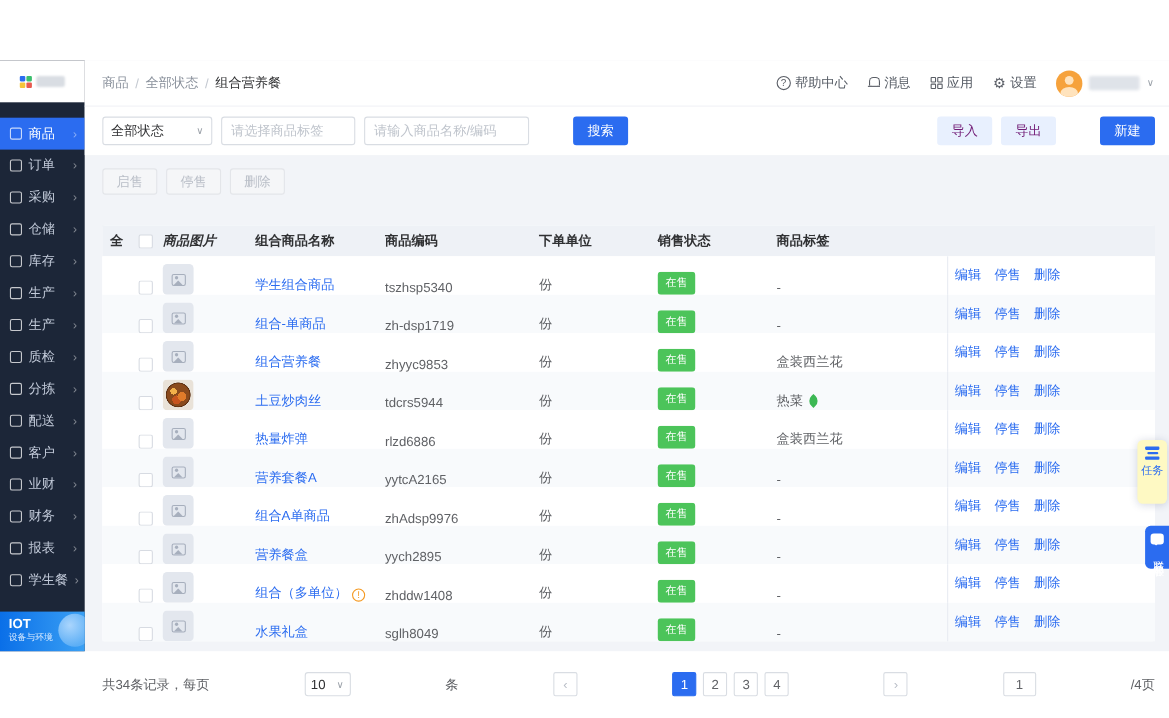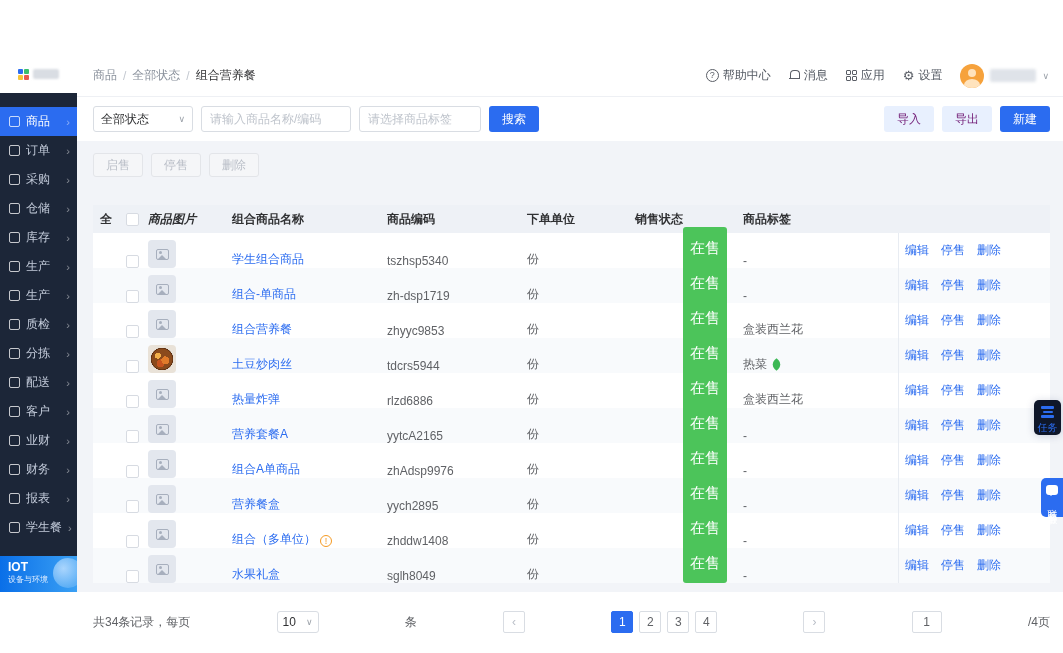--- a/index.html
+++ b/index.html
@@ -52,70 +52,70 @@
   .chev-down { color:#9aa0a8; font-size:9px; }
 
   
   .filterbar { background:#fff; padding:9px 13px 9px 16px; display:flex; align-items:center; gap:8px; flex:none; }
   .select { height:26px; border:1px solid #d9dde3; border-radius:3px; background:#fff; display:flex; align-items:center; justify-content:space-between; padding:0 7px; font-size:12px; color:#303133; cursor:pointer; }
   .select.status { width:100px; }
   .sel-chev { color:#9aa0a8; font-size:9px; margin-left:6px; }
   .txt { height:26px; border:1px solid #d9dde3; border-radius:3px; padding:0 8px; font-size:12px; color:#606266; outline:none; font-family:inherit; }
   .txt::placeholder { color:#bfc4cc; }
   .btn { height:26px; border:none; border-radius:3px; font-size:12px; padding:0 13px; cursor:pointer; font-family:inherit; }
-  .btn.primary { background:#2b6cf0; color:#fff; }
+  .btn.primary { background:#2b6cf0; color:#fff;margin-left:32px; }
   .btn.soft { background:#e8f0fe; color:#701a75; }
   .btn.disabled { background:#f5f6f8; border:1px solid #e3e5e9; color:#b9bec7; height:24px; padding:0 12px; }
   .fill { flex:1; }
 
   
   .content { flex:1; padding:8px 13px 0 16px; display:flex; flex-direction:column; min-height:0;gap:20px; }
   .bulkbar { display:flex; gap:8px; margin:4px 0 8px; }
 
   .table { background:#fff; border-radius:2px; }
   .thead { display:flex; background:#eef1f6; height:28px; align-items:center; font-size:12px; font-weight:bold; color:#303133; }
   .trow { display:flex; height:35px; align-items:flex-end; font-size:12px; color:#606266; background:#fff; }
   .trow.alt { background:#f8fafc; }
   .td { padding-left:3px; overflow:hidden; white-space:nowrap; }
   .c-idx { width:26px; text-align:center; padding-left:0; }
   .c-chk { width:26px; display:flex; justify-content:center; padding-left:0; }
   .c-img { width:84px;font-style:italic; }
   .c-name { width:118px; }
-  .c-code { width:140px;margin-left:37px; }
+  .c-code { width:140px; }
   .c-unit { width:108px; }
   .c-status { width:108px; }
   .c-tag { width:158px; }
   .c-ops { flex:1; border-left:1px solid #e8ecf2; padding-left:6px; align-self:stretch; display:flex; align-items:center; gap:12px; }
   .thead .c-ops { border-left:1px solid #e2e7ee; }
   .checkbox { width:13px; height:13px; border:1px solid #d7dbe2; border-radius:2px; background:#fff; display:inline-block; cursor:pointer; }
   .link { color:#2b6cf0; text-decoration:none; cursor:pointer; }
   .img-ph { width:28px; height:28px; border-radius:4px; background:#e3e7ee; display:flex; align-items:center; justify-content:center; }
   .ph-icon { width:13px; height:11px; border:1.2px solid #a7afbd; border-radius:2px; position:relative; }
   .ph-icon::before { content:""; position:absolute; left:2px; top:1.5px; width:3px; height:3px; border-radius:50%; background:#a7afbd; }
   .ph-icon::after { content:""; position:absolute; left:1px; bottom:0; border-left:4px solid transparent; border-right:4px solid transparent; border-bottom:4px solid #a7afbd; }
   .img-ph.food { background:
       radial-gradient(circle at 35% 38%, #f2b04a 0 3px, rgba(0,0,0,0) 3px),
       radial-gradient(circle at 62% 55%, #e07b2a 0 4px, rgba(0,0,0,0) 4px),
       radial-gradient(circle at 45% 66%, #c7541f 0 4px, rgba(0,0,0,0) 4px),
       radial-gradient(circle at 50% 50%, #8a4a1c 0 10px, #53290e 11px, #e9e2d8 11.5px); }
-  .badge { display:inline-block; background:#4cc45a; color:#fff; font-size:15px; padding:14px 7px; border-radius:3px; line-height:13px;margin-left:48px; }
+  .badge { display:inline-block; background:#4cc45a; color:#fff; font-size:10px; padding:4px 7px; border-radius:3px; line-height:13px; }
   .leaf { display:inline-block; width:9px; height:9px; background:#3cb854; border-radius:0 70% 0 70%; transform:rotate(45deg); margin-left:5px; vertical-align:-1px; }
   .winfo { display:inline-block; width:12px; height:12px; border:1px solid #f59a23; color:#f59a23; border-radius:50%; font-size:9px; line-height:10px; text-align:center; margin-left:4px; vertical-align:-1px; }
 
   
   .pagination { margin-top:8px; display:flex; align-items:center; justify-content:space-between; gap:6px; font-size:12px; color:#606266; padding-bottom:6px; }
   .select.small { width:42px; height:22px; padding:0 5px; }
   .pg { min-width:22px; height:22px; border:1px solid #d9dde3; border-radius:2px; background:#fff; color:#606266; font-size:12px; cursor:pointer; font-family:inherit; }
   .pg.prev, .pg.next { color:#b9bec7; }
   .pg.active { background:#2b6cf0; border-color:#2b6cf0; color:#fff; }
   .pages { display:flex; gap:6px; }
   .pg-jump { width:30px; height:22px; border:1px solid #d9dde3; border-radius:2px; text-align:center; font-size:12px; color:#606266; outline:none; font-family:inherit; }
 
   
-  .float-task { position:absolute; right:2px; top:400px; width:27px; background:#0f172a; border-radius:5px; box-shadow:0 1px 8px rgba(20,40,90,.18); display:flex; flex-direction:column; align-items:center; padding:6px 0 0; gap:3px; cursor:pointer; }
+  .float-task { position:absolute; right:2px; top:400px; width:27px; background:#fef9c3; border-radius:5px; box-shadow:0 1px 8px rgba(20,40,90,.18); display:flex; flex-direction:column; align-items:center; padding:6px 0 23px; gap:3px; cursor:pointer; }
   .layers-icon { display:flex; flex-direction:column; gap:2px; align-items:center; }
   .layers-icon i { width:13px; height:2.5px; background:#2b6cf0; border-radius:1px; display:block; }
   .layers-icon i:nth-child(2){ width:10px; }
   .task-label { font-size:10px; color:#2b6cf0; }
   .float-service { position:absolute; right:0; top:478px; width:22px; background:#2b6cf0; border-radius:5px 0 0 5px; display:flex; flex-direction:column; align-items:center; padding:7px 0 8px; cursor:pointer; }
   .chat-icon { width:12px; height:10px; background:#fff; border-radius:3px; position:relative; display:block; }
   .chat-icon::after { content:""; position:absolute; left:2px; bottom:-4px; border:3px solid rgba(0,0,0,0); border-top-color:#fff; }
   .service-label { writing-mode:vertical-rl; font-size:10px; color:#fff; letter-spacing:2px; margin-top:6px; }
 </style>
 </head>
@@ -270,22 +270,22 @@
             <span class="chev-down">∨</span>
           </div>
         </div>
       </header>
 
       <div class="filterbar">
         <div class="select status">
           <span>全部状态</span>
           <span class="sel-chev">∨</span>
         </div>
+        <input class="txt" style="width: 122px;" placeholder="请选择商品标签">
         <input class="txt" style="width: 150px;" placeholder="请输入商品名称/编码">
-        <input class="txt" style="width: 122px;" placeholder="请选择商品标签">
         <button class="btn primary">搜索</button>
         <div class="fill"></div>
         <button class="btn soft">导入</button>
         <button class="btn soft">导出</button>
         <button class="btn primary">新建</button>
       </div>
 
       <div class="content">
         <div class="bulkbar">
           <button class="btn disabled">启售</button>

